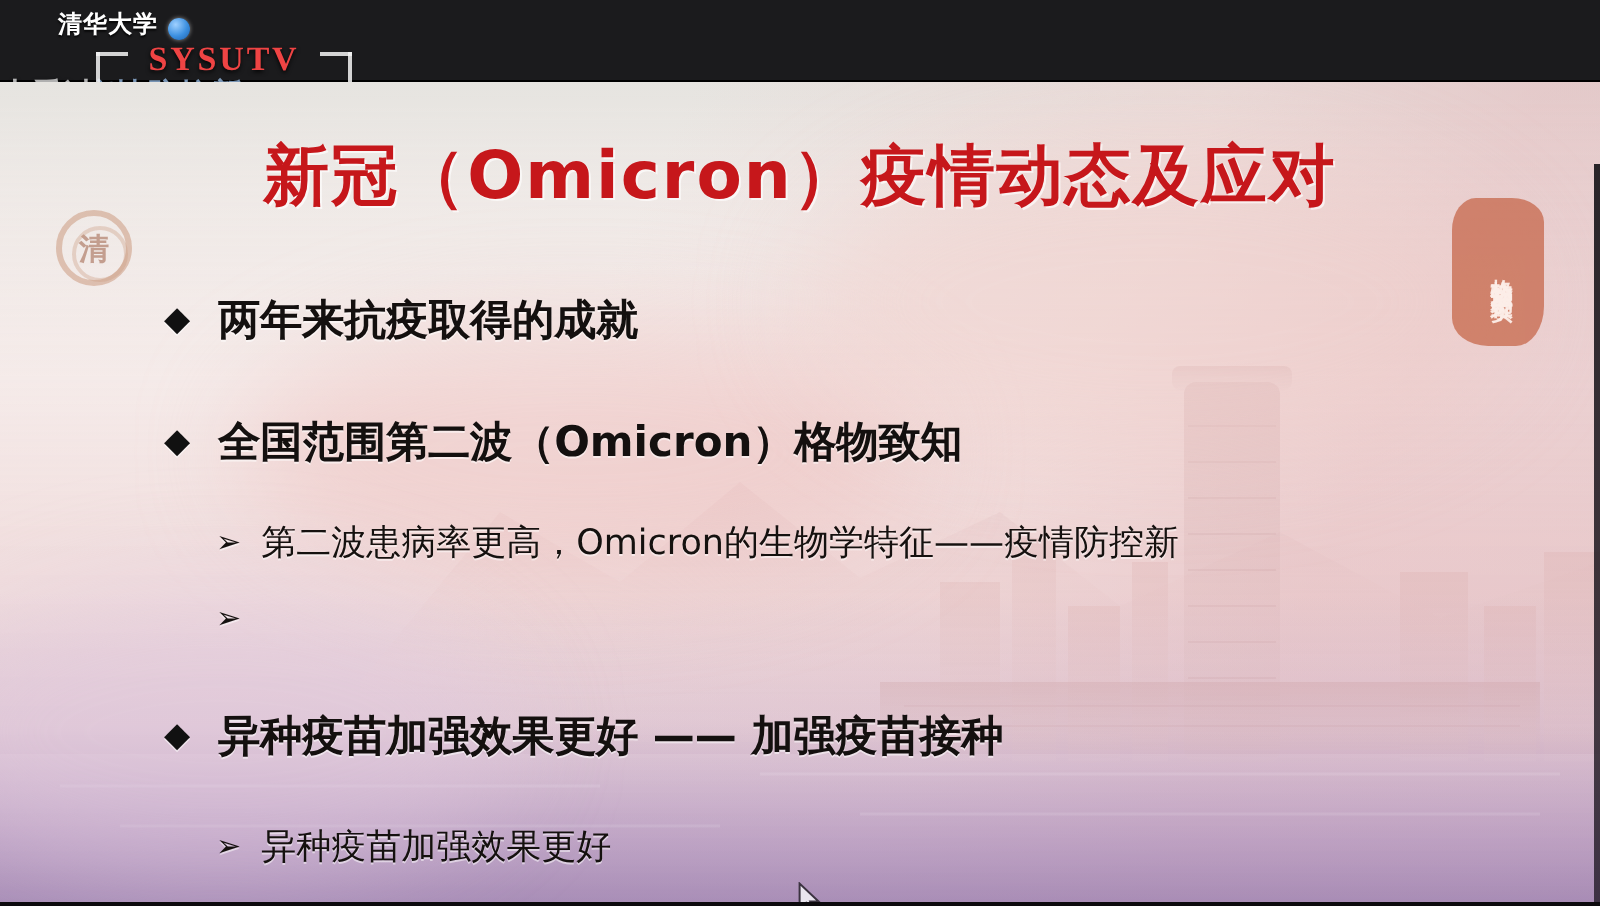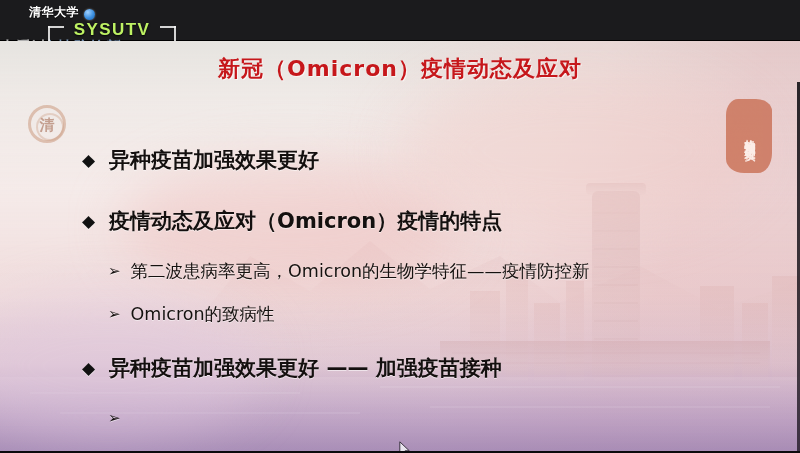--- a/index.html
+++ b/index.html
@@ -39,23 +39,23 @@
   }
 
   
   #watermark {
     position:absolute; left:48px; top:22px;
     width:128px; height:38px;
     pointer-events:none;
   }
   #watermark .wm-text {
     position:absolute; left:50%; top:-2px; transform:translateX(-50%);
-    color:#bef264; font-size:17px; font-weight:bold;
+    color:#ef4444; font-size:17px; font-weight:bold;
     letter-spacing:1.4px;
-    font-family:Liberation Sans, sans-serif;
+    font-family:Liberation Serif, serif;
     text-shadow:0 1px 2px rgba(0,0,0,.9);
     white-space:nowrap;
     z-index:3;
   }
   .wm-corner { position:absolute; width:16px; height:15px; }
   .wm-corner i { position:absolute; background:rgba(245,245,245,.85); }
   .wm-corner .h { height:2px; width:16px; }
   .wm-corner .v { width:2px; height:15px; }
   #wm-tl { left:0; top:4px; }
   #wm-tl .h { left:0; top:0; }
@@ -171,24 +171,24 @@
     font-family:"Liberation Serif","DejaVu Serif",serif;
     font-size:11px; line-height:1.25; font-weight:bold;
     text-align:center;
     writing-mode:vertical-rl;
     letter-spacing:1px;
     height:60px;
   }
 
   
   #slide-title {
-    position:absolute; left:0; top:13px; width:800px;
+    position:absolute; left:0; top:25px; width:800px;
     text-align:center;
     color:#c6171b;
-    font-size:22px; font-weight:bold;
+    font-size:33px; font-weight:bold;
     font-family:"DejaVu Sans","Liberation Sans",sans-serif;
     letter-spacing:1px;
     text-shadow:1px 1px 0 rgba(255,255,255,.65);
   }
 
   #bullets { position:absolute; left:0; top:0; width:800px; }
 
   .bullet-l1 {
     position:absolute;
     display:flex; align-items:center; gap:14px;
@@ -363,45 +363,45 @@
     <div id="seal">
       <span id="seal-text">格物致知 躬行求实</span>
     </div>
 
     <div id="slide-title">新冠（Omicron）疫情动态及应对</div>
 
     <div id="bullets">
 
       <div class="bullet-l1" style="left:82px; top:105px;">
         <span class="marker">◆</span>
-        <span>异种疫苗加强效果更好</span>
+        <span>两年来抗疫取得的成就</span>
       </div>
 
       <div class="bullet-l1" style="left:82px; top:166px;">
         <span class="marker">◆</span>
-        <span>疫情动态及应对（Omicron）疫情的特点</span>
+        <span>全国范围第二波（Omicron）格物致知</span>
       </div>
 
       <div class="bullet-l2" style="left:108px; top:218px;">
         <span class="marker">➢</span>
         <span>第二波患病率更高，Omicron的生物学特征——疫情防控新</span>
       </div>
 
       <div class="bullet-l2" style="left:108px; top:261px;">
         <span class="marker">➢</span>
-        <span>Omicron的致病性</span>
       </div>
 
       <div class="bullet-l1" style="left:82px; top:313px;">
         <span class="marker">◆</span>
         <span>异种疫苗加强效果更好 —— 加强疫苗接种</span>
       </div>
 
       <div class="bullet-l2" style="left:108px; top:370px;">
         <span class="marker">➢</span>
+        <span>异种疫苗加强效果更好</span>
       </div>
 
     </div>
 
     <div id="right-edge"></div>
   </div>
 
   <svg id="cursor" viewBox="0 0 12 18">
     <path d="M0.8 0.8 L0.8 13.5 L4.0 10.5 L6.1 15.6 L8.1 14.7 L6.1 9.8 L10.3 9.8 Z" fill="#e9e5ee" stroke="#3b3340" stroke-width="1"></path>
   </svg>

